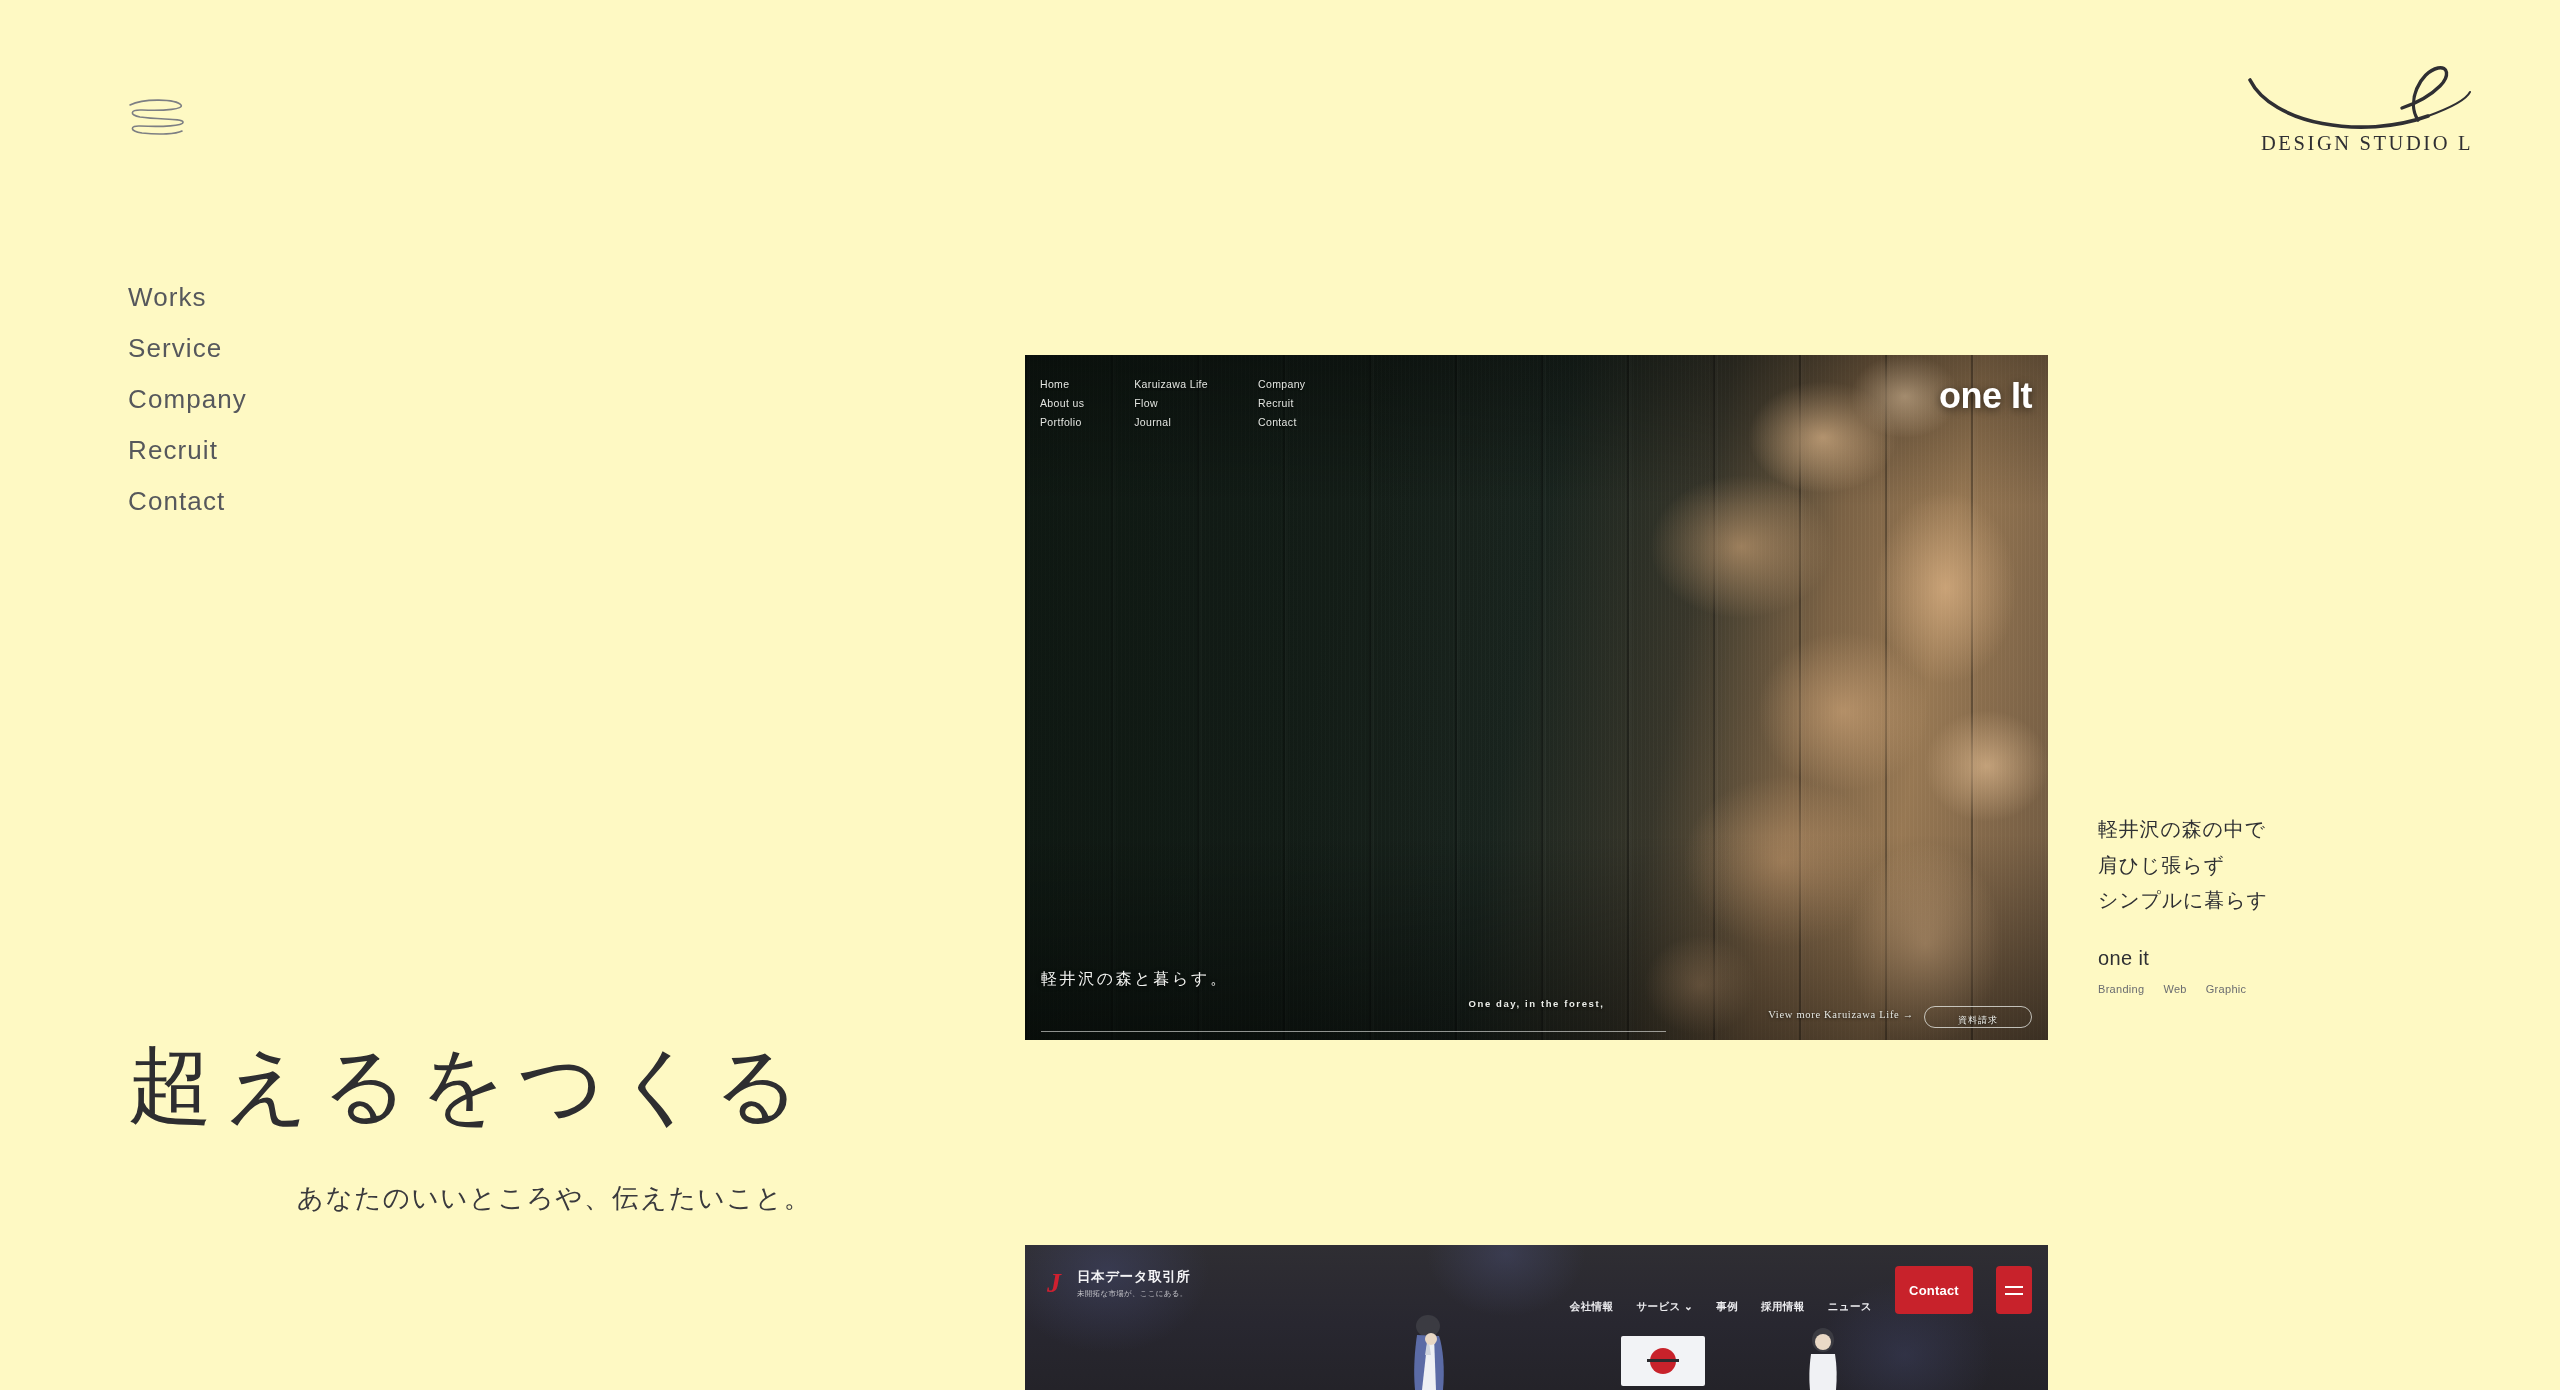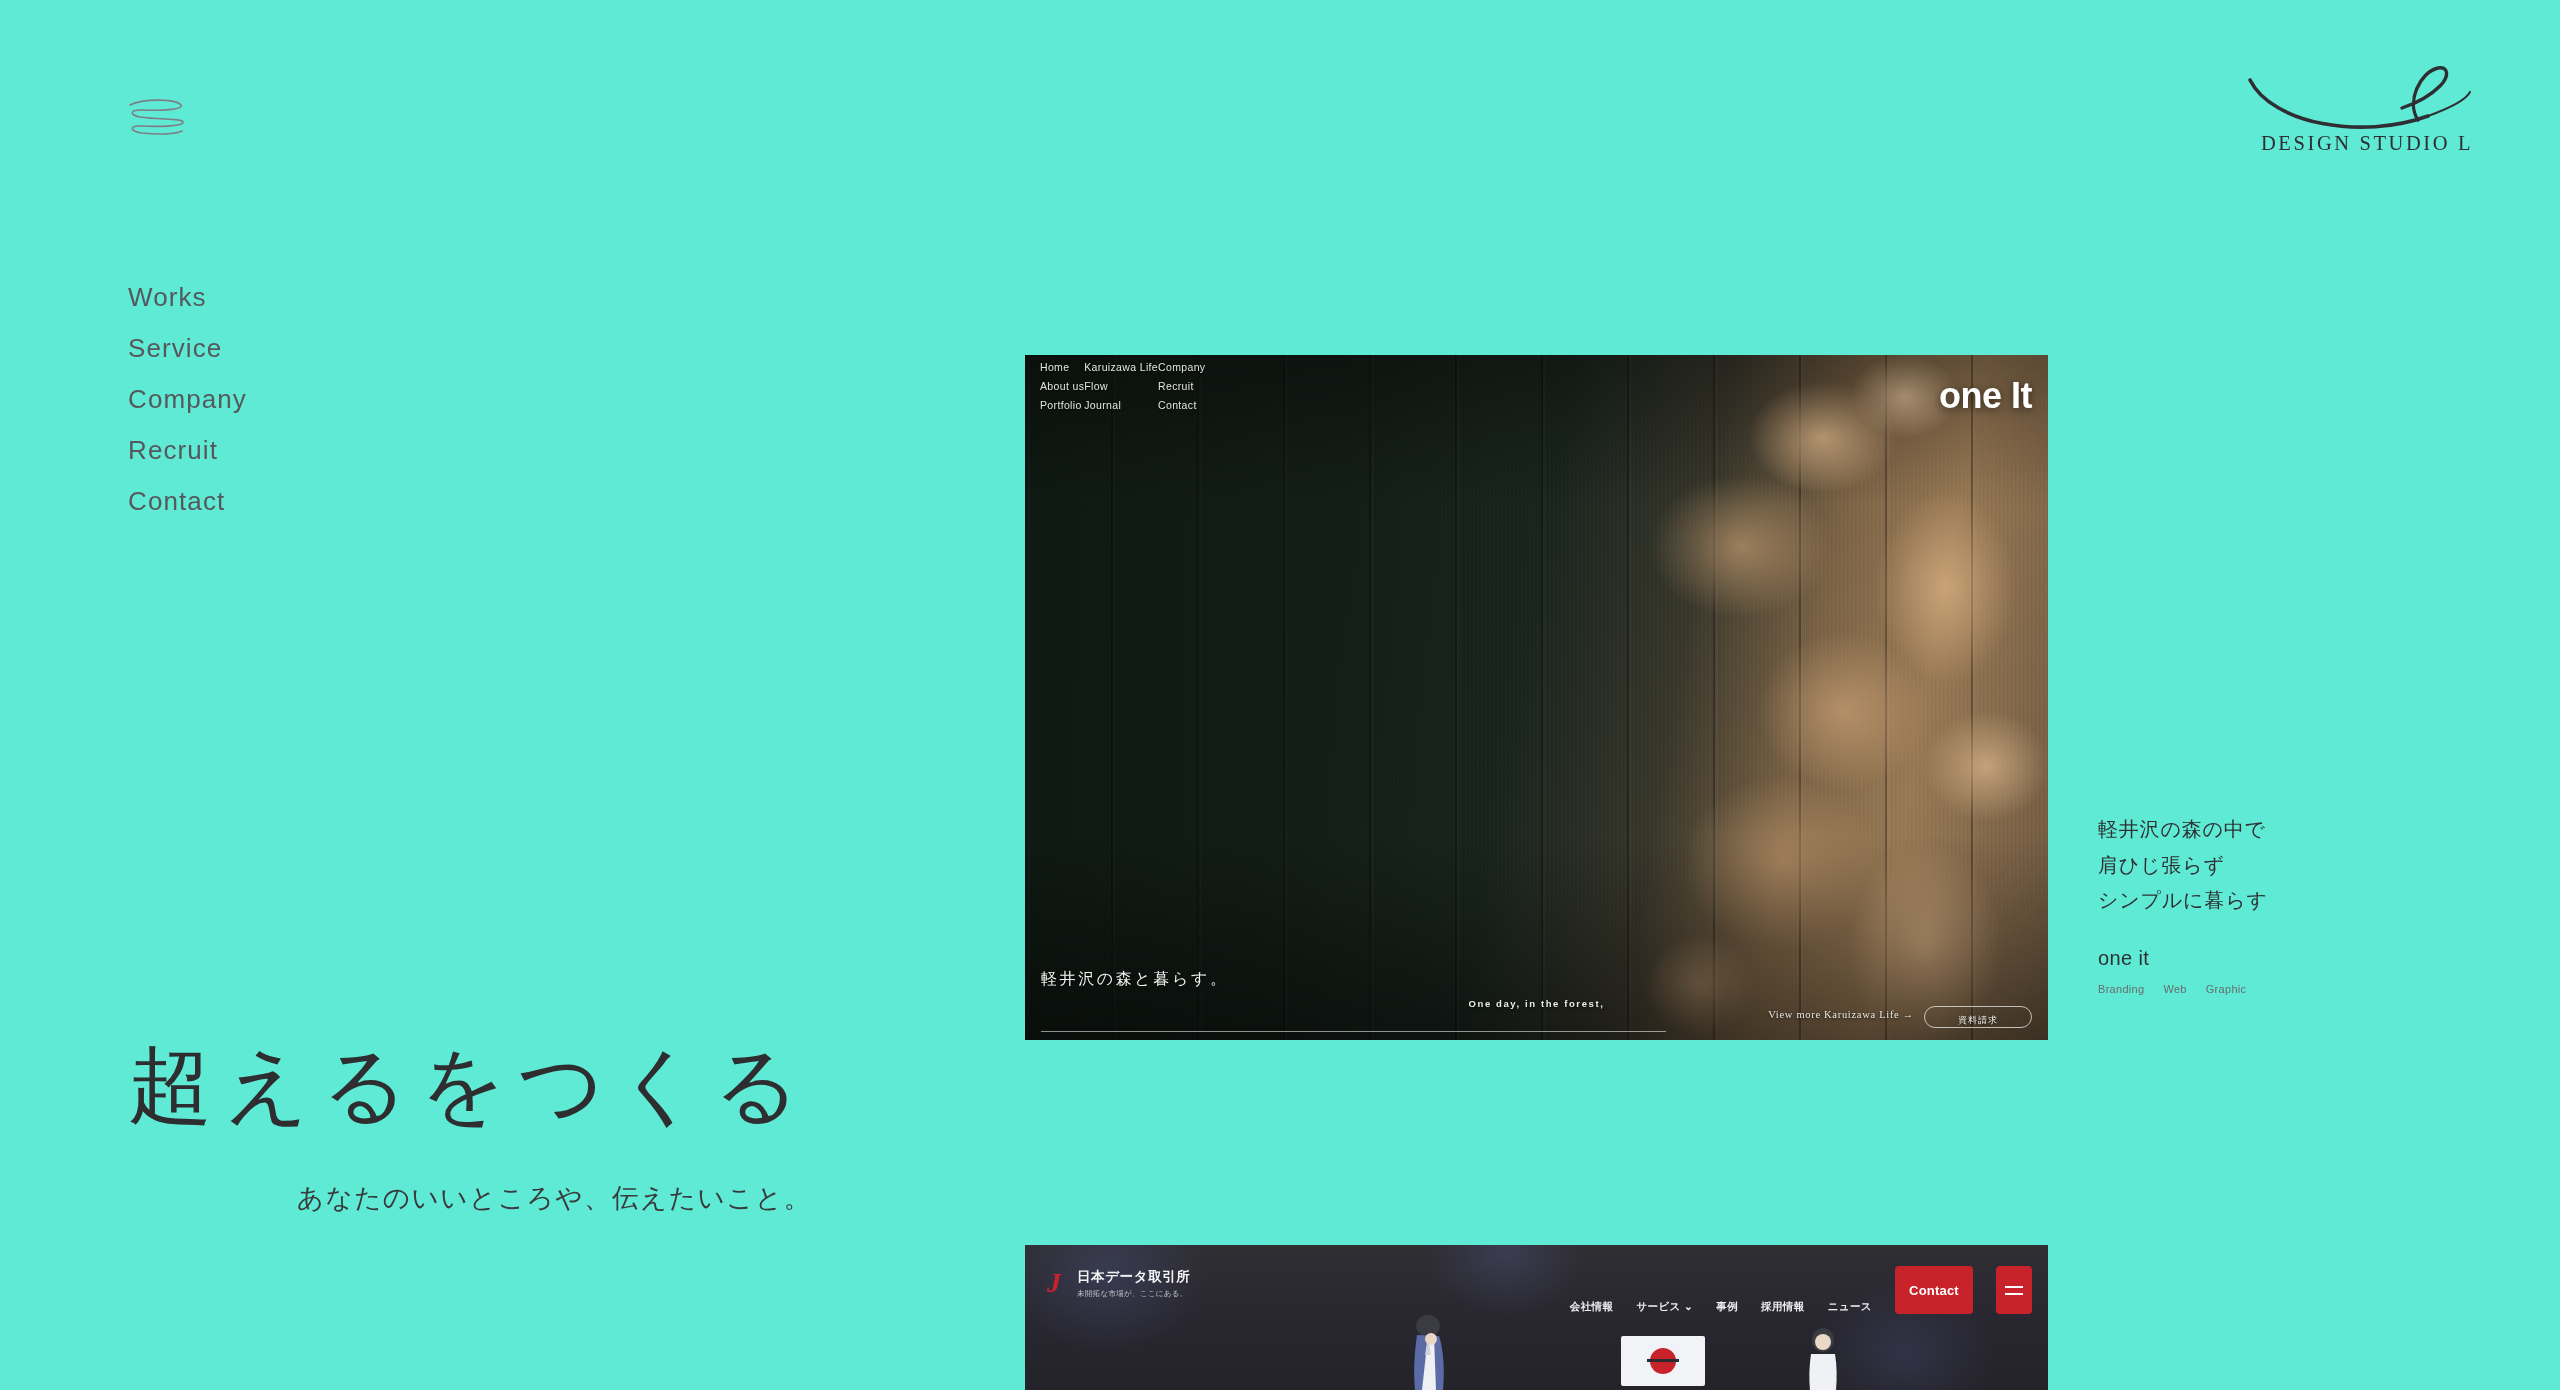--- a/index.html
+++ b/index.html
@@ -5,21 +5,21 @@
 <style>
   * { margin:0; padding:0; box-sizing:border-box; }
 
   html, body {
     width:2560px; height:1390px;
     background:#ffffff;
     font-family:"Liberation Sans", sans-serif;
     overflow:hidden;
   }
 
-  .page { position:relative; width:2560px; height:1390px; background:#5eead4; }
+  .page { position:relative; width:2560px; height:1390px; background:#fef9c3; }
 
   
   .menu-toggle {
     position:absolute; left:126px; top:96px;
     width:62px; height:42px;
     background:none; border:none; cursor:pointer;
   }
   .menu-toggle svg { display:block; width:62px; height:42px; }
 
   .brand { position:absolute; right:68px; top:58px; width:250px; text-align:center; }
@@ -89,21 +89,21 @@
         #3a382c 62%, #7d6446 74%, #9a7a55 84%, #6d5840 100%);
   }
   .wood-shade {
     position:absolute; inset:0;
     background:
       linear-gradient(180deg, rgba(0,0,0,.34) 0%, rgba(0,0,0,0) 22%),
       linear-gradient(0deg,   rgba(0,0,0,.46) 0%, rgba(0,0,0,0) 30%),
       linear-gradient(90deg,  rgba(10,20,14,.55) 0%, rgba(10,20,14,.10) 45%, rgba(0,0,0,0) 70%);
   }
 
-  .mini-nav { position:absolute; left:15px; top:5px; display:flex; }
+  .mini-nav { position:absolute; left:15px; top:22px; display:flex; gap:50px; }
   .mini-nav-col { display:flex; flex-direction:column; gap:4px; }
   .mini-nav-link {
     font-size:10.5px; font-weight:400; letter-spacing:.35px;
     color:#e3e6e1; line-height:1.45; white-space:nowrap;
     text-decoration:none; cursor:pointer;
     text-shadow:0 1px 2px rgba(0,0,0,.6);
   }
 
   .one-it-mark {
     position:absolute; right:16px; top:20px;

